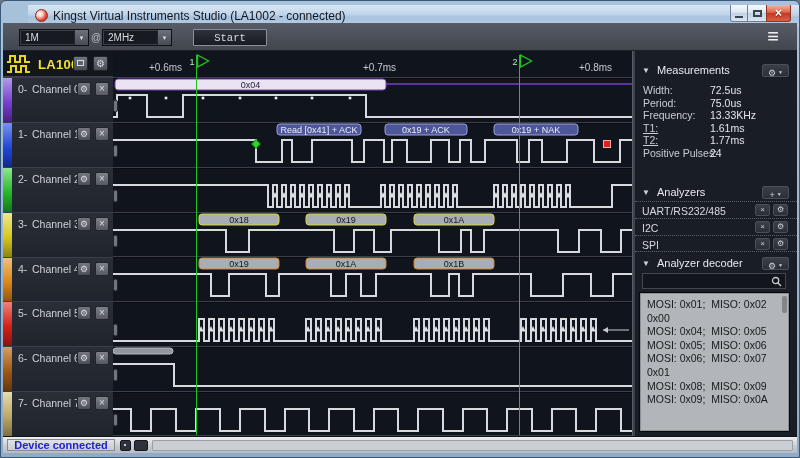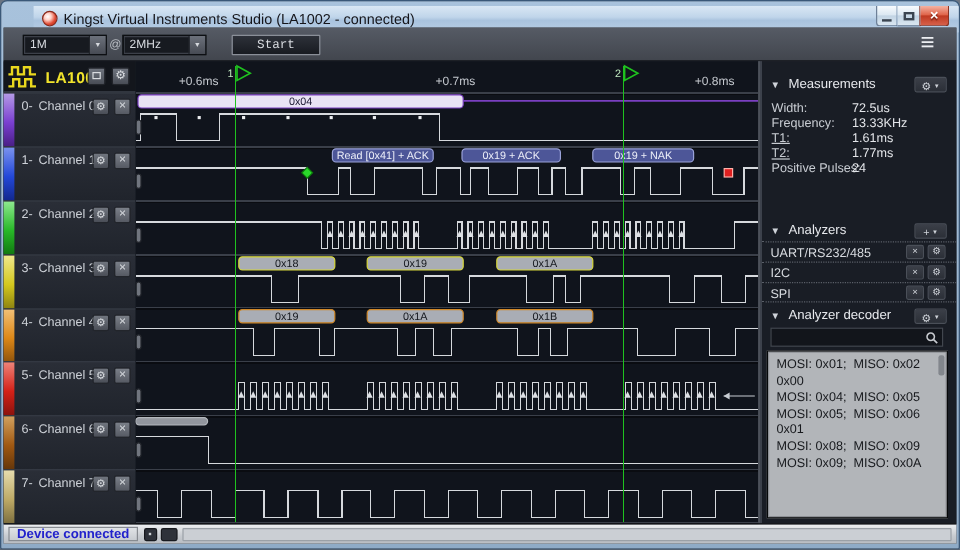--- a/index.html
+++ b/index.html
@@ -369,20 +369,24 @@
           <span class="sec-tri">▼</span>
           <span class="sec-title">Measurements</span>
           <span class="hdr-btn"><span class="big">⚙</span><span class="mini">▼</span></span>
         </div>
         <div class="meas-rows">
             <div class="meas-row">
     <span class="meas-label">Width:</span>
     <span class="meas-value">72.5us</span>
   </div>
             <div class="meas-row">
+    <span class="meas-label">Period:</span>
+    <span class="meas-value">75.0us</span>
+  </div>
+            <div class="meas-row">
     <span class="meas-label">Frequency:</span>
     <span class="meas-value">13.33KHz</span>
   </div>
             <div class="meas-row">
     <span class="meas-label link">T1:</span>
     <span class="meas-value">1.61ms</span>
   </div>
             <div class="meas-row">
     <span class="meas-label link">T2:</span>
     <span class="meas-value">1.77ms</span>
@@ -427,20 +431,21 @@
             <circle cx="4.6" cy="4.6" r="3.1" fill="none" stroke="#c6c9ce" stroke-width="1.3"></circle>
             <line x1="7" y1="7" x2="10" y2="10" stroke="#c6c9ce" stroke-width="1.4"></line>
           </svg>
         </div>
         <div class="decoder-list">
           <div class="dl-scroll"></div>
             <div class="dl-entry">MOSI: 0x01;  MISO: 0x02</div>
             <div class="dl-entry">0x00</div>
             <div class="dl-entry">MOSI: 0x04;  MISO: 0x05</div>
             <div class="dl-entry">MOSI: 0x05;  MISO: 0x06</div>
+            <div class="dl-entry">MOSI: 0x06;  MISO: 0x07</div>
             <div class="dl-entry">0x01</div>
             <div class="dl-entry">MOSI: 0x08;  MISO: 0x09</div>
             <div class="dl-entry">MOSI: 0x09;  MISO: 0x0A</div>
           </div>
       </div>
     </div>
 
     <div class="statusbar">
       <div class="device-status">Device connected</div>
       <div class="sb-btn sb-btn1"></div>

